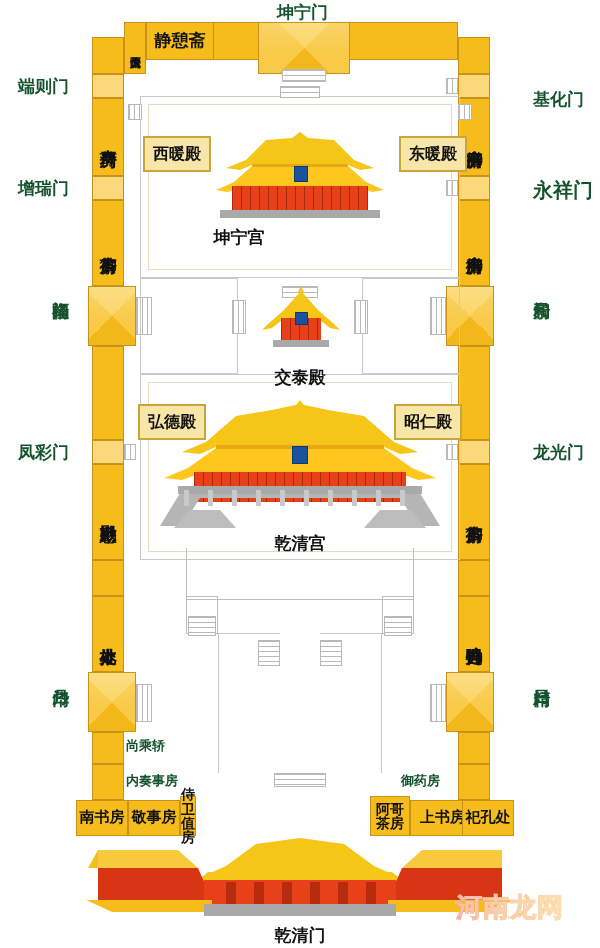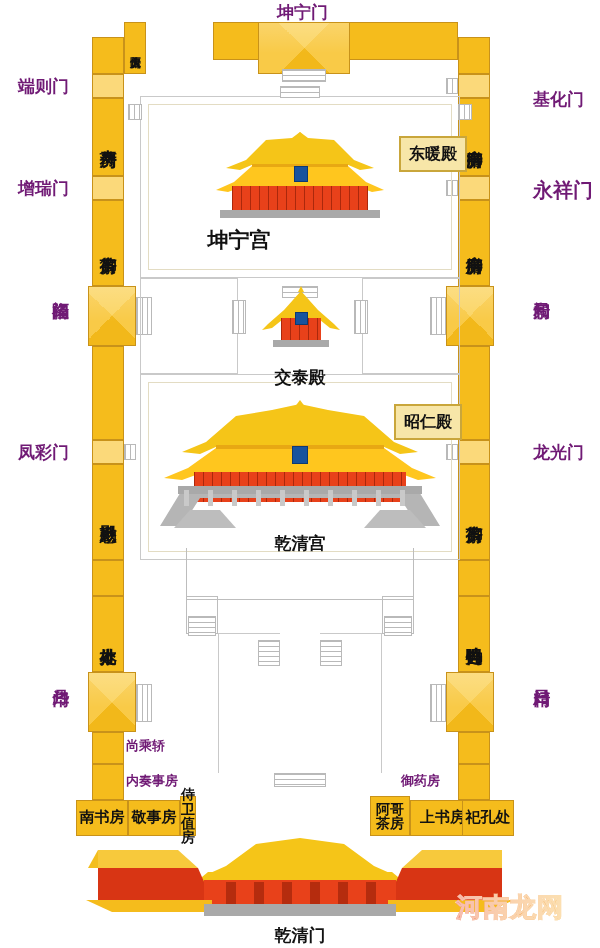--- a/index.html
+++ b/index.html
@@ -29,21 +29,21 @@
       linear-gradient(to bottom,rgba(255,255,255,.35),rgba(255,255,255,0) 60%);
     opacity:.55;
   }
   .xgate .face{position:absolute;inset:0;
     background:
       conic-gradient(from 45deg at 50% 50%,
         #F9CA47 0deg 90deg, #F2B81A 90deg 180deg, #F9CA47 180deg 270deg, #FBD564 270deg 360deg);
   }
 
   
-  .lbl{position:absolute;font-weight:700;color:#701a75;line-height:1.02;white-space:nowrap;}
+  .lbl{position:absolute;font-weight:700;color:#14532d;line-height:1.02;white-space:nowrap;}
   .lbl.v{writing-mode:vertical-rl;text-orientation:upright;white-space:normal;}
 
   
   .wall{position:absolute;box-sizing:border-box;border:1px solid #BDBDBD;background:transparent;}
   .wall.ivory{border-color:#E3DCC3;}
 
   
   .stair{position:absolute;box-sizing:border-box;border:1px solid #B9B9B9;background:#fff;
          background-image:repeating-linear-gradient(to bottom,#B9B9B9 0 1px,transparent 1px 5px);}
   .stair.h{background-image:repeating-linear-gradient(to right,#B9B9B9 0 1px,transparent 1px 5px);}
@@ -78,20 +78,23 @@
   <div class="blk plain" style="left:213px;top:22px;width:47px;height:38px;"></div>
   <div class="blk plain" style="left:348px;top:22px;width:110px;height:38px;"></div>
 
   <div class="xgate" style="left:258px;top:22px;width:92px;height:52px;">
     <div class="face"></div>
   </div>
   <div class="stair" style="left:282px;top:69px;width:44px;height:13px;"></div>
 
   <div class="blk" style="left:124px;top:22px;width:22px;height:52px;font-size:11px;">
     <span class="vtext">太医值房</span>
+  </div>
+  <div class="blk" style="left:146px;top:22px;width:68px;height:38px;font-size:17px;">
+    <span>静憩斋</span>
   </div>
 
   <div class="blk plain" style="left:92px;top:37px;width:32px;height:37px;"></div>
 
   <div class="blk light" style="left:92px;top:74px;width:32px;height:24px;"></div>
   <div class="lbl" style="left:18px;top:78px;font-size:17px;">端则门</div>
 
   <div class="blk" style="left:92px;top:98px;width:32px;height:78px;font-size:17px;">
     <span class="vtext">寿药房</span>
   </div>
@@ -226,43 +229,49 @@
   <div class="wall" style="left:186px;top:596px;width:32px;height:38px;border-color:#BDBDBD;"></div>
   <div class="wall" style="left:382px;top:596px;width:32px;height:38px;border-color:#BDBDBD;"></div>
   <div class="stair" style="left:188px;top:616px;width:28px;height:20px;"></div>
   <div class="stair" style="left:384px;top:616px;width:28px;height:20px;"></div>
   <div class="wall" style="left:218px;top:633px;width:62px;height:140px;border-color:#C9C9C9;border-right:none;border-bottom:none;"></div>
   <div class="wall" style="left:320px;top:633px;width:62px;height:140px;border-color:#C9C9C9;border-left:none;border-bottom:none;"></div>
   <div class="stair" style="left:258px;top:640px;width:22px;height:26px;"></div>
   <div class="stair" style="left:320px;top:640px;width:22px;height:26px;"></div>
   <div class="stair" style="left:274px;top:773px;width:52px;height:14px;"></div>
 
+  <div class="hall" style="left:143px;top:136px;width:68px;height:36px;font-size:16px;">
+    <span>西暖殿</span>
+  </div>
   <div class="hall" style="left:399px;top:136px;width:68px;height:36px;font-size:16px;">
     <span>东暖殿</span>
+  </div>
+  <div class="hall" style="left:138px;top:404px;width:68px;height:36px;font-size:16px;">
+    <span>弘德殿</span>
   </div>
   <div class="hall" style="left:394px;top:404px;width:68px;height:36px;font-size:16px;">
     <span>昭仁殿</span>
   </div>
 
   <div class="bldg" style="left:206px;top:130px;width:188px;height:94px;">
     <svg width="188" height="94" viewBox="0 0 188 94" style="position:absolute;left:0;top:0;">
 
       <path d="M94 2 L86 8 L60 10 L40 30 L20 38 L34 40 L48 34 L140 34 L154 40 L168 38 L148 30 L128 10 L102 8 Z" fill="#F5C518"></path>
       <path d="M94 2 L88 9 L100 9 Z" fill="#F5C518"></path>
 
       <path d="M46 36 L142 36 L160 52 L178 60 L166 62 L150 56 L38 56 L22 62 L10 60 L28 52 Z" fill="#FFC61E"></path>
       <rect x="46" y="34" width="96" height="3" fill="#E8A813"></rect>
     </svg>
     <div class="wallred" style="left:26px;top:56px;width:136px;height:24px;">
       <div class="bays"></div>
     </div>
     <div class="plaque" style="left:88px;top:36px;width:12px;height:14px;"></div>
     <div class="plinth" style="left:14px;top:80px;width:160px;height:8px;"></div>
   </div>
-  <div class="name" style="left:0;top:226px;width:478px;font-size:21px;">坤宁宫</div>
+  <div class="name" style="left:0;top:226px;width:478px;font-size:17px;">坤宁宫</div>
 
   <div class="bldg" style="left:262px;top:286px;width:78px;height:72px;">
     <svg width="78" height="72" viewBox="0 0 78 72" style="position:absolute;left:0;top:0;">
       <path d="M39 0 L36 6 L42 6 Z" fill="#F5C518"></path>
       <path d="M39 5 L22 24 L6 38 L0 44 L10 42 L20 34 L58 34 L68 42 L78 44 L72 38 L56 24 Z" fill="#F5C518"></path>
     </svg>
     <div class="wallred" style="left:19px;top:32px;width:40px;height:22px;">
       <div class="bays"></div>
     </div>
     <div class="plaque" style="left:33px;top:26px;width:11px;height:11px;"></div>

